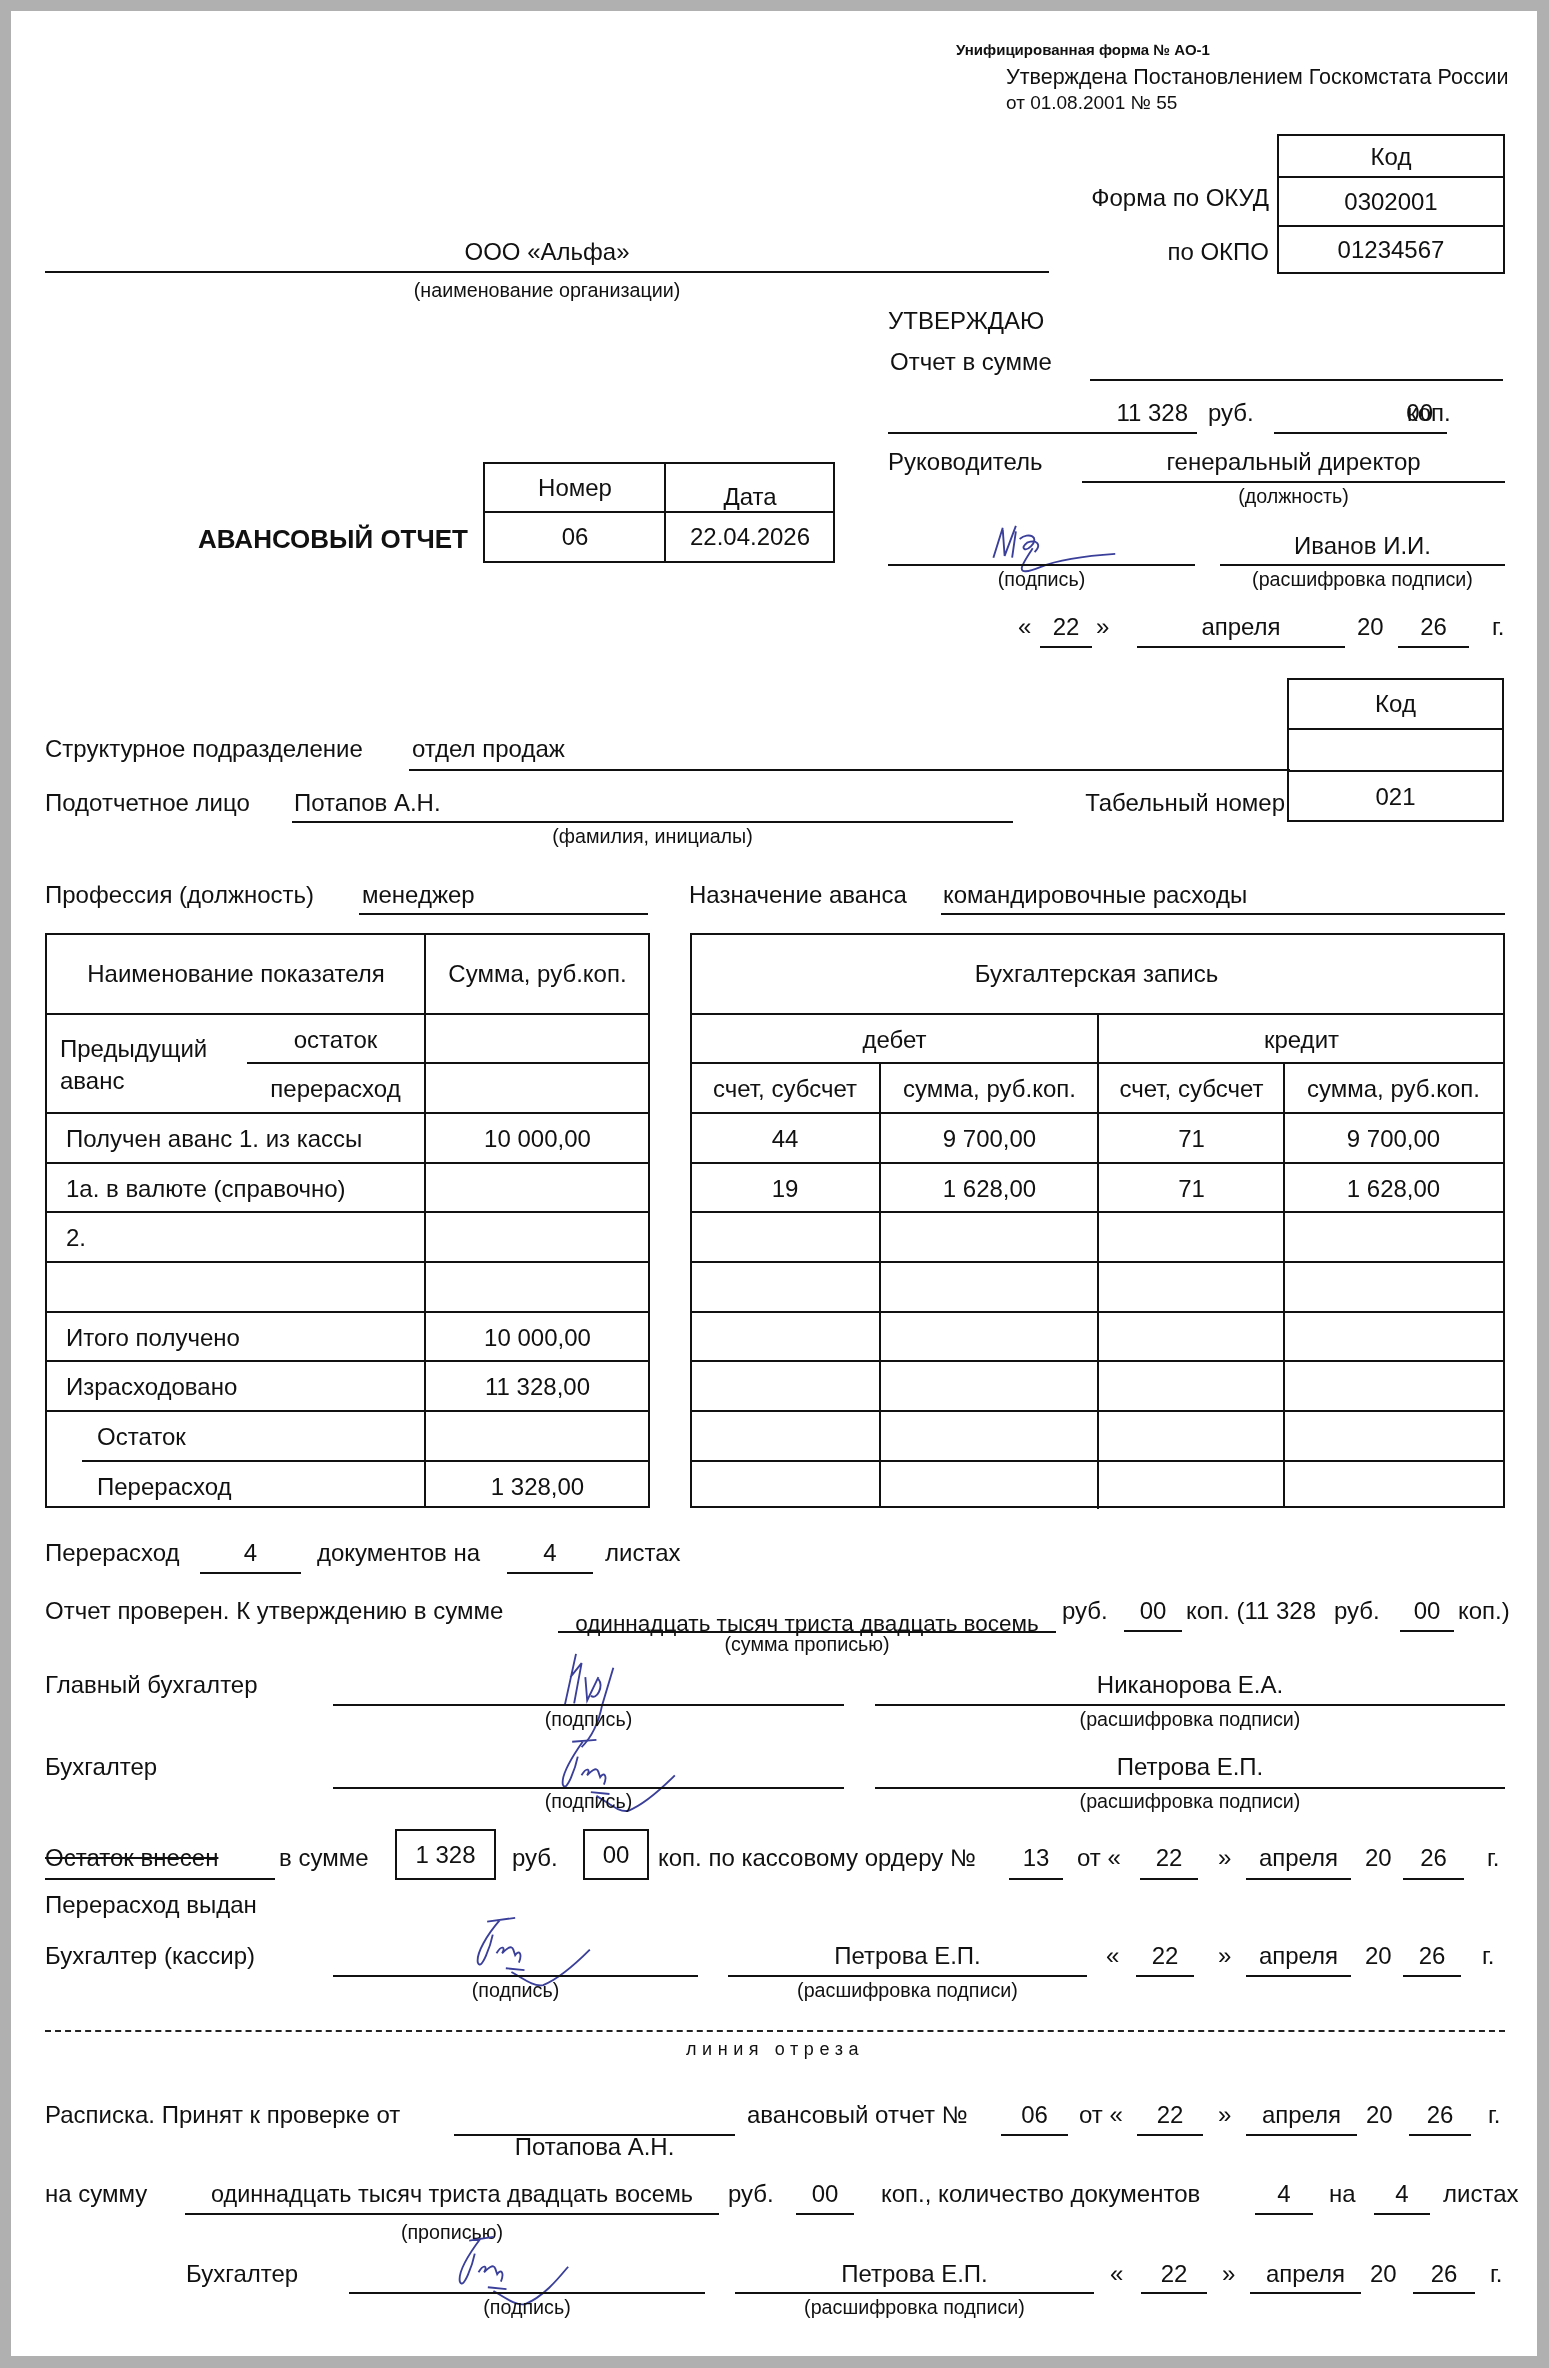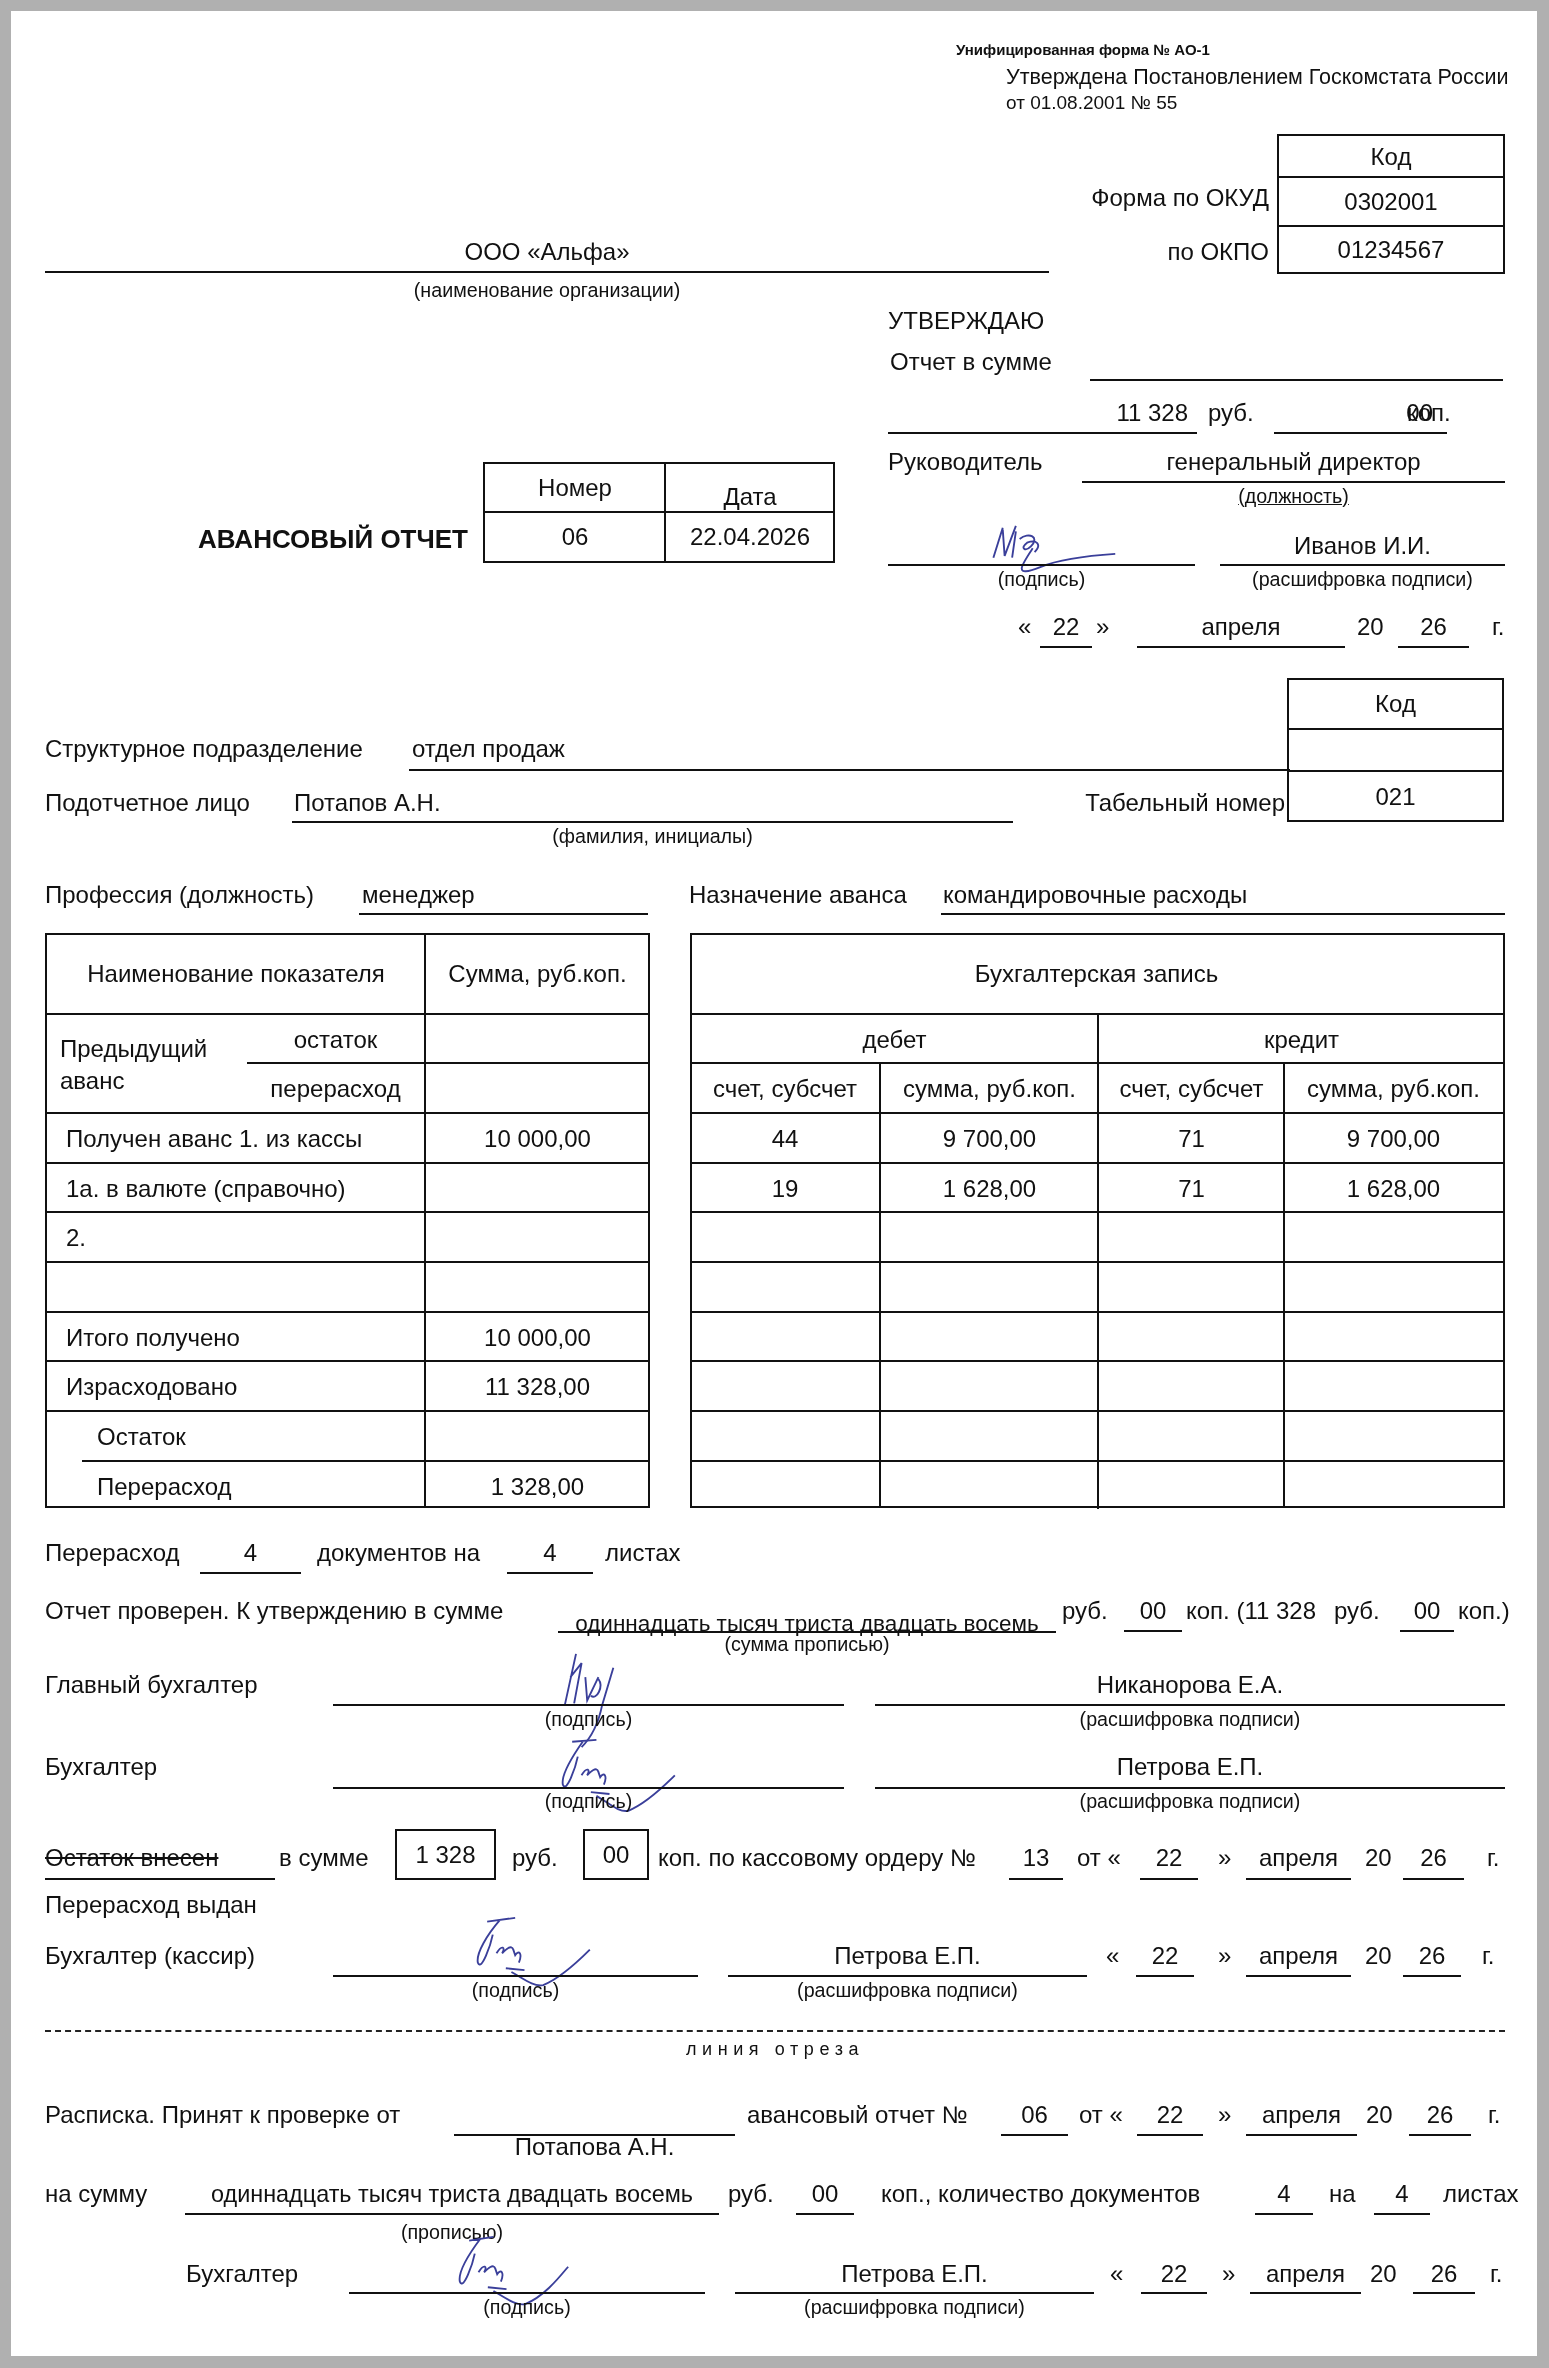--- a/index.html
+++ b/index.html
@@ -53,21 +53,21 @@
 <div class="t r" style="left:888px;width:300px;top:399px;">11 328</div>
 <div class="ln" style="left:888px;width:309px;top:432px;"></div>
 <div class="t" style="left:1208px;top:399px;">руб.</div>
 <div class="t r" style="left:1274px;width:159px;top:399px;">00</div>
 <div class="ln" style="left:1274px;width:173px;top:432px;"></div>
 <div class="t" style="left:1407px;top:399px;">коп.</div>
 
 <div class="t" style="left:888px;top:448px;">Руководитель</div>
 <div class="t c" style="left:1082px;width:423px;top:448px;">генеральный директор</div>
 <div class="ln" style="left:1082px;width:423px;top:481px;"></div>
-<div class="s" style="left:1082px;width:423px;top:485px;text-decoration:underline;">(должность)</div>
+<div class="s" style="left:1082px;width:423px;top:485px;">(должность)</div>
 
 <svg class="sig" style="left:984px;top:520px;" width="150" height="66" viewBox="0 0 160 70">
   <path d="M20 8 L10 40 M20 10 L22 38 L34 6 M34 12 L30 40 M38 20 C48 12 60 18 50 28 C44 34 38 30 46 24 C56 20 62 26 54 34 M52 30 C40 48 30 62 60 50 C80 42 110 38 140 36"></path>
 </svg>
 <div class="ln" style="left:888px;width:307px;top:564px;"></div>
 <div class="s" style="left:888px;width:307px;top:568px;">(подпись)</div>
 <div class="t c" style="left:1220px;width:285px;top:532px;">Иванов И.И.</div>
 <div class="ln" style="left:1220px;width:285px;top:564px;"></div>
 <div class="s" style="left:1220px;width:285px;top:568px;">(расшифровка подписи)</div>
 

